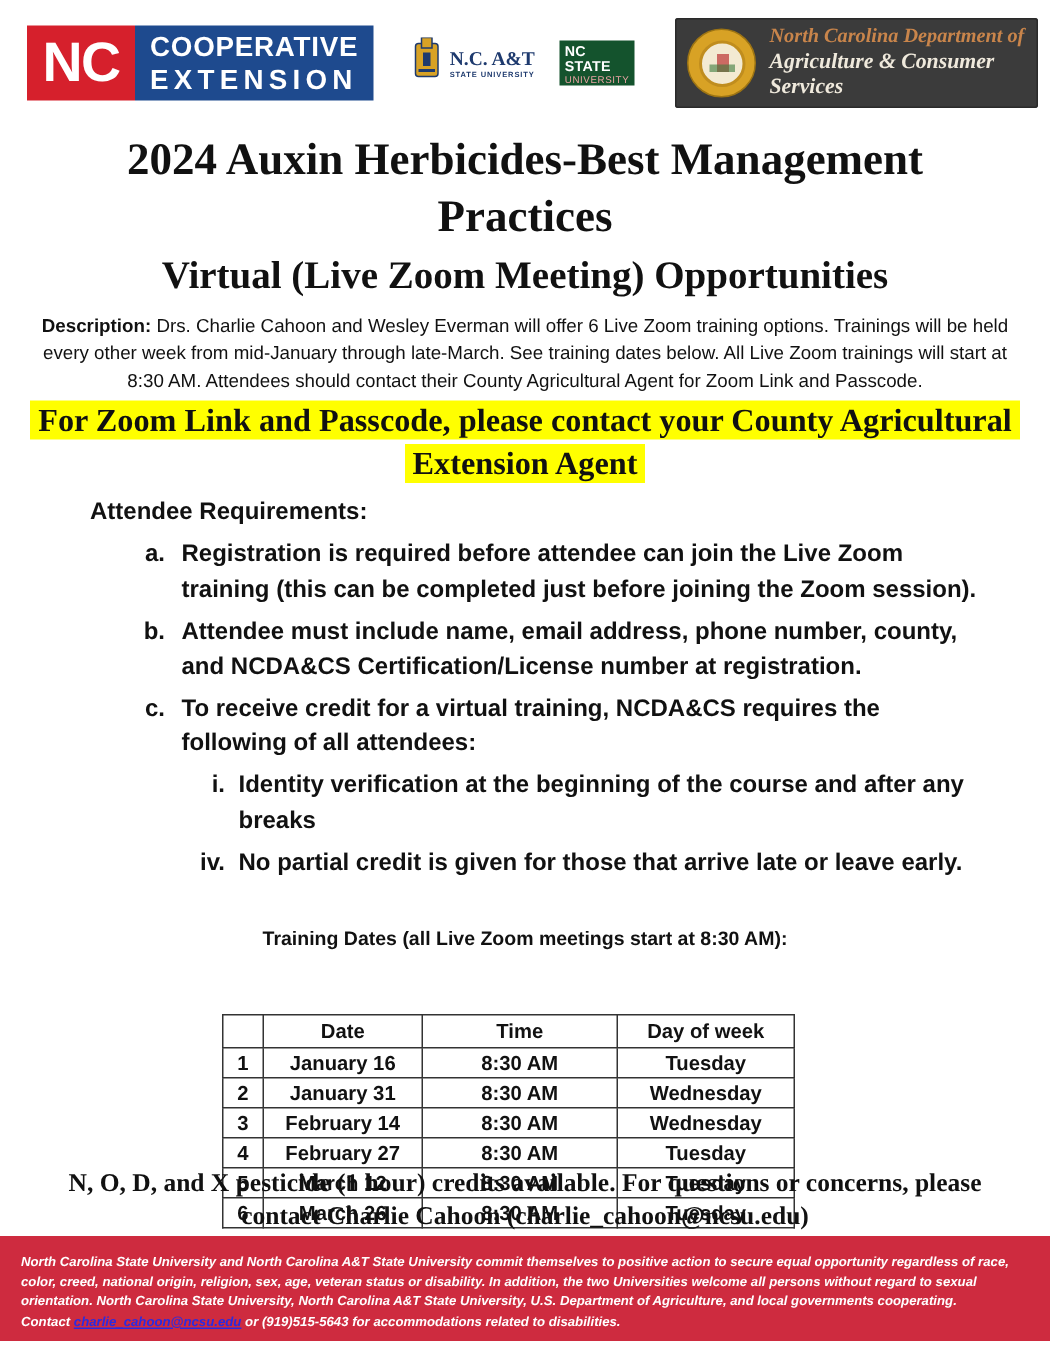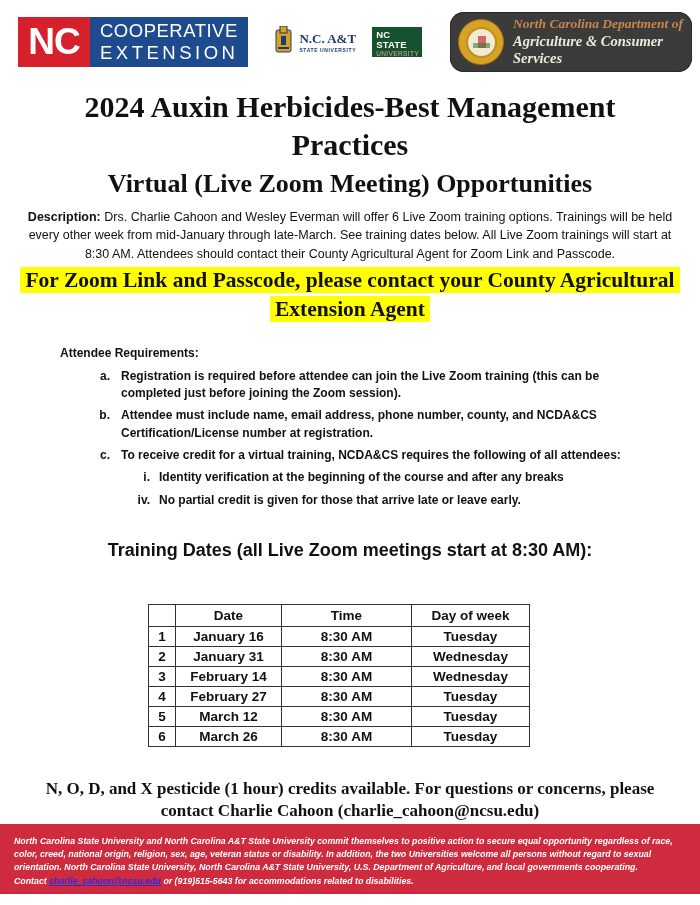--- a/index.html
+++ b/index.html
@@ -11,36 +11,36 @@
 
   
   .header { display:flex; align-items:center; padding:10px 6px 0 18px; height:74px; }
   .ext-logo { display:flex; height:50px; }
   .ext-nc {
     background:#d6202c; color:#fff; width:72px; display:flex; align-items:center;
     justify-content:center; font-weight:bold; font-size:37px; letter-spacing:-1px;
   }
   .ext-text {
     background:#1e4a8e; color:#fff; padding:4px 10px; display:flex; flex-direction:column;
-    justify-content:center; font-weight:normal;
+    justify-content:center; font-weight:bold;
   }
   .ext-text .l1 { font-size:18.5px; letter-spacing:0.5px; }
   .ext-text .l2 { font-size:18.5px; letter-spacing:3.5px; }
 
   .ncat { display:flex; align-items:center; margin-left:25px; gap:5px; }
   .ncat-text .name { font-family:"Liberation Serif", serif; font-weight:bold; color:#1e3a6e; font-size:13px; }
   .ncat-text .sub { font-size:5px; color:#1e3a6e; font-weight:bold; letter-spacing:0.6px; }
 
   .ncstate { background:#14532d; color:#fff; margin-left:16px; width:50px; height:30px; padding:3px 4px; }
   .ncstate .l1 { font-size:9.5px; font-weight:bold; line-height:1.05; letter-spacing:0.2px; }
   .ncstate .l2 { font-size:6.5px; color:#eaa3a3; letter-spacing:0.4px; }
 
   .ncdacs {
     margin-left:auto; margin-right:2px; background:#3b3b3b; height:60px; width:242px;
-    display:flex; align-items:center; padding:0 8px; gap:9px; border-radius:14px;
+    display:flex; align-items:center; padding:0 8px; gap:9px; border-radius:2px;
     box-shadow:0 0 0 1px #2a2a2a inset;
   }
   .seal { width:46px; height:46px; border-radius:50%; background:#d8a225; border:1px solid #9d7413;
           display:flex; align-items:center; justify-content:center; flex:0 0 auto; }
   .seal-inner { width:31px; height:31px; border-radius:50%; background:#f3ead2; border:2px solid #c08d1e; position:relative; }
   .seal-inner::before { content:""; position:absolute; left:10px; top:7px; width:8px; height:12px; background:#b33; opacity:.7; }
   .seal-inner::after  { content:""; position:absolute; left:5px;  top:14px; width:17px; height:5px; background:#3c7a3c; opacity:.6; }
   .ncdacs-text .l1 { font-family:"Liberation Serif", serif; font-style:italic; font-weight:bold; color:#c9854b; font-size:13.5px; line-height:1.25; }
   .ncdacs-text .l2 { font-family:"Liberation Serif", serif; font-style:italic; font-weight:bold; color:#efe9dc; font-size:14.5px; line-height:1.2; }
 
@@ -55,28 +55,28 @@
 
   
   .highlight-wrap { text-align:center; margin:2px auto 0; max-width:660px; }
   .highlight {
     display:inline; background:#ffff00; font-family:"Liberation Serif", serif;
     font-weight:bold; font-size:21.5px; line-height:1.38; padding:1px 5px;
     -webkit-box-decoration-break:clone; box-decoration-break:clone;
   }
 
   
-  .reqs { margin-top:20px; font-weight:bold; font-size:12px; line-height:1.45; }
+  .reqs { margin-top:5px; font-weight:bold; font-size:16px; line-height:1.45; }
   .req-heading { margin-left:60px; }
   .req-item { display:grid; grid-template-columns:16px 1fr; column-gap:11px; margin:5px 0 0 94px; width:566px; }
   .req-sub  { display:grid; grid-template-columns:18px 1fr; column-gap:9px;  margin:5px 0 0 132px; width:522px; }
   .req-label { text-align:right; }
 
   
-  .table-caption { text-align:center; font-weight:bold; font-size:18px; margin-top:31px; }
+  .table-caption { text-align:center; font-weight:bold; font-size:13px; margin-top:31px; }
   .sched { border-collapse:collapse; margin:43px 0 0 148px; }
   .sched th, .sched td {
     border:1.5px solid #333; font-weight:bold; font-size:13.5px; text-align:center;
     height:20px; padding:0 2px;
   }
   .sched th { height:22px; }
   .col-num { width:27px; } .col-date { width:106px; } .col-time { width:130px; } .col-day { width:118px; }
 
   
   .credits {

